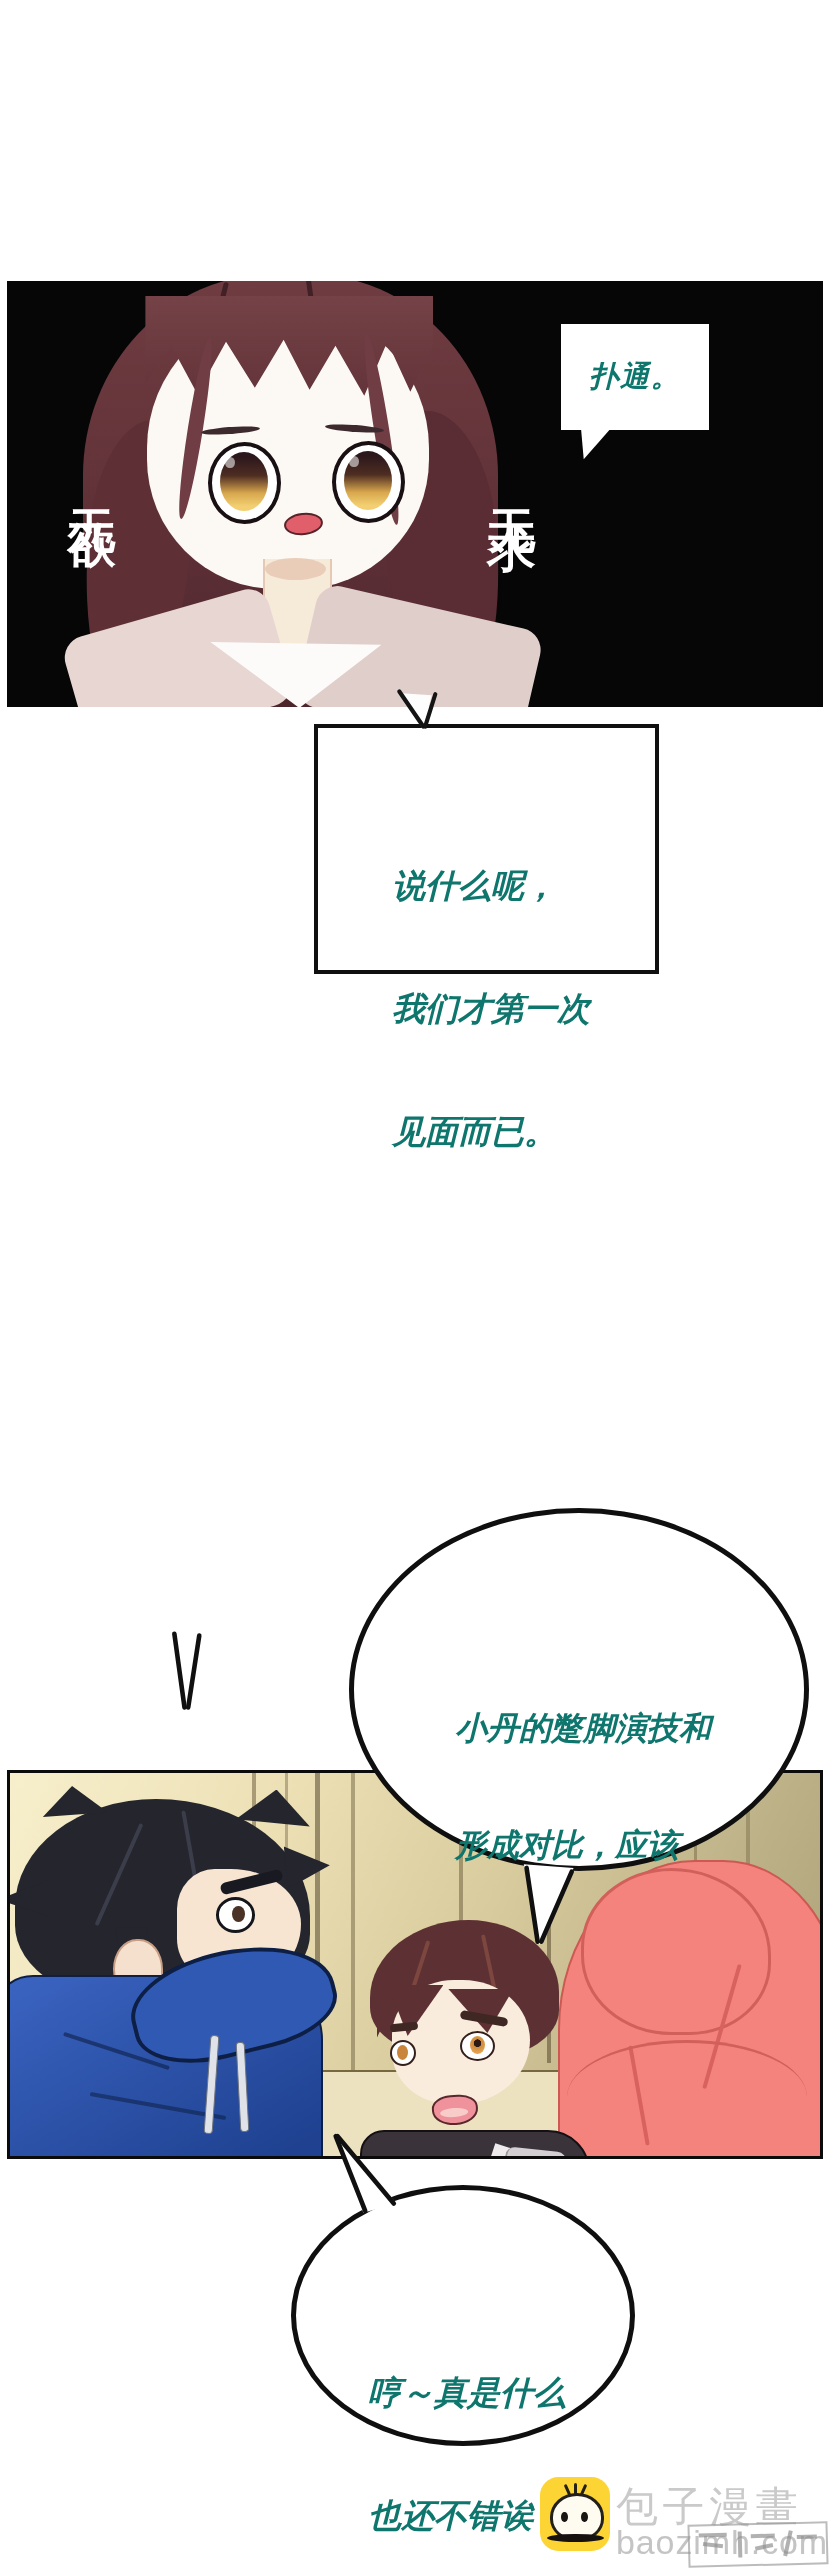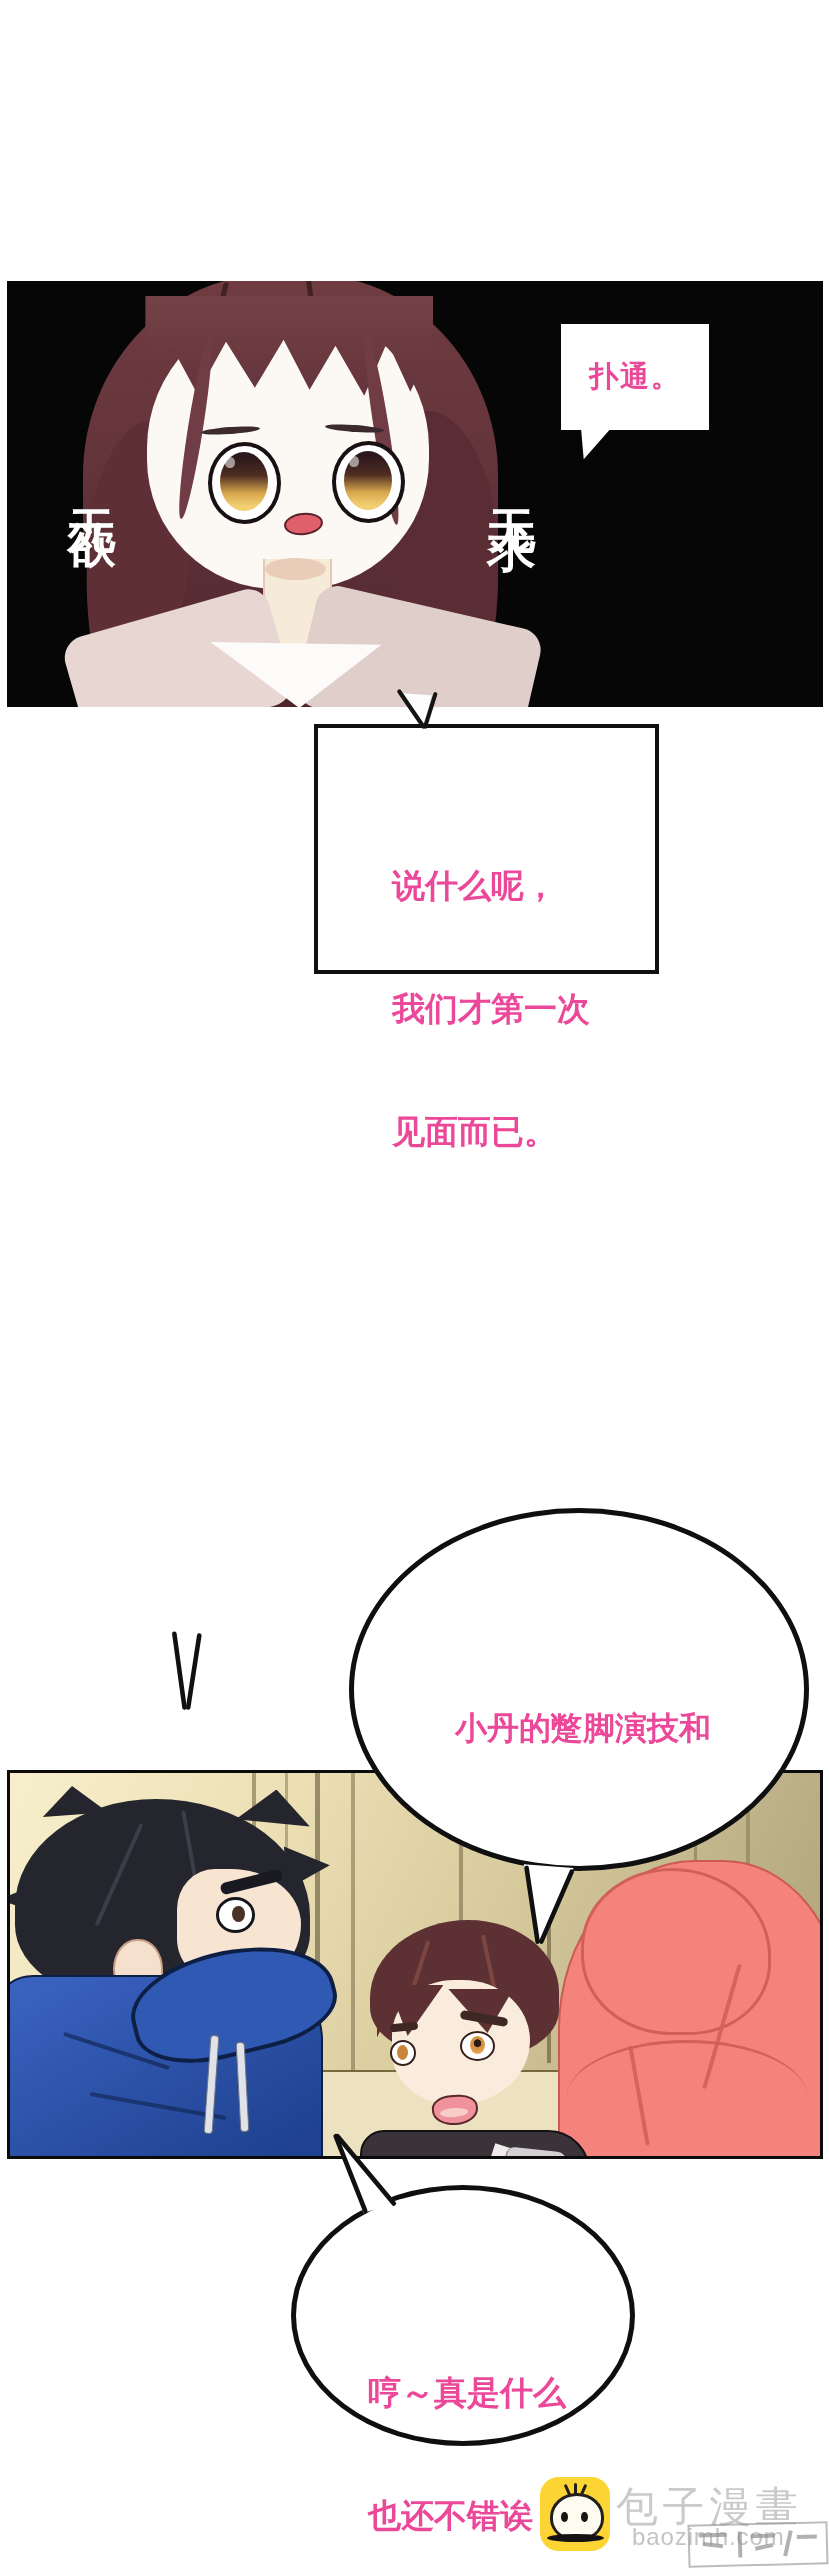--- a/index.html
+++ b/index.html
@@ -1,19 +1,19 @@
 <!DOCTYPE html>
 <html style="font-size:14.8px"><head>
 <meta charset="utf-8">
 <style>
   html,body{margin:0;padding:0;background:#ffffff;}
   #page{position:relative;width:830px;height:2576px;background:#ffffff;overflow:hidden;
         font-family:"Liberation Sans", sans-serif;}
   .abs{position:absolute;}
-  .txt{color:#ec4899;font-weight:700;white-space:pre;}
+  .txt{color:#0f766e;font-weight:700;white-space:pre;font-style:italic;}
   .vtxt{writing-mode:vertical-rl;text-orientation:upright;color:#ffffff;font-weight:700;}
   .bubble-rect{background:#ffffff;border:4.6px solid #101010;}
   .bubble-ell{background:#ffffff;border:5.5px solid #0f0f0f;border-radius:50%;}
   .line{display:block;}
 </style>
 </head>
 <body>
 
 <div id="page">
 
@@ -138,20 +138,21 @@
       <div class="abs" style="left:0px;top:219px;width:226px;height:171px;background:#3a343a;border:2.8px solid #141014;border-radius:24px 42px 0 0;"></div>
       <div class="abs" style="left:129px;top:235px;width:24px;height:37px;background:#efeaec;transform:rotate(18deg);"></div>
       <div class="abs" style="left:138px;top:238px;width:59px;height:152px;background:#d4cfd2;border-left:2.8px solid #9d979b;border-radius:9.2px;transform:rotate(6deg);"></div>
     </div>
   </div>
 
 
   <div class="abs bubble-ell" style="left:349px;top:1508px;width:450px;height:353px;">
     <div class="abs txt" style="left:101px;top:118px;font-size:32px;line-height:39px;">
       <span class="line">小丹的蹩脚演技和</span>
+      <span class="line">形成对比，应该</span>
     </div>
   </div>
 
   <div class="abs bubble-ell" style="left:291px;top:2185px;width:334px;height:251px;">
     <div class="abs txt" style="left:72px;top:100px;font-size:33px;line-height:41px;">
       <span class="line">哼～真是什么</span>
       <span class="line">也还不错诶！</span>
     </div>
   </div>
 
@@ -180,21 +181,21 @@
     <div class="abs" style="left:0;top:0;width:70px;height:74px;background:#fcd535;border-radius:18.4px;">
       <div class="abs" style="left:10px;top:15.7px;width:48px;height:42px;background:#fefbf0;border:3.7px solid #231f1a;border-radius:50% 50% 46% 46%;"></div>
       <div class="abs" style="left:26px;top:7.4px;width:2.8px;height:12px;background:#231f1a;transform:rotate(-24deg);border-radius:1.8px;"></div>
       <div class="abs" style="left:34px;top:5.5px;width:2.8px;height:12px;background:#231f1a;border-radius:1.8px;"></div>
       <div class="abs" style="left:42px;top:7.4px;width:2.8px;height:12px;background:#231f1a;transform:rotate(24deg);border-radius:1.8px;"></div>
       <div class="abs" style="left:21px;top:35px;width:6.5px;height:10px;background:#191512;border-radius:50%;"></div>
       <div class="abs" style="left:41px;top:35px;width:6.5px;height:10px;background:#191512;border-radius:50%;"></div>
       <div class="abs" style="left:6.5px;top:57px;width:57px;height:8.3px;background:#151210;border-radius:50%;"></div>
     </div>
     <div class="abs" style="left:76px;top:1.8px;font-size:42px;font-weight:400;color:#cacaca;letter-spacing:4.6px;white-space:nowrap;">包子漫畫</div>
-    <div class="abs" style="left:76px;top:46px;font-size:24px;color:#c4c4c4;letter-spacing:0.9px;white-space:nowrap;margin-left:16px;">baozimh.com</div>
+    <div class="abs" style="left:76px;top:46px;font-size:34px;color:#c4c4c4;letter-spacing:0.9px;white-space:nowrap;">baozimh.com</div>
     <div class="abs" style="left:148px;top:46px;width:136px;height:39px;border:2.8px solid rgba(150,150,150,.75);transform:rotate(-1.5deg);opacity:.85;">
       <div class="abs" style="left:9.2px;top:7.4px;width:28px;height:3.7px;background:rgba(140,140,140,.8);"></div>
       <div class="abs" style="left:13px;top:16.6px;width:20px;height:3.7px;background:rgba(140,140,140,.8);transform:rotate(8deg);"></div>
       <div class="abs" style="left:48px;top:5.5px;width:3.7px;height:26px;background:rgba(140,140,140,.8);"></div>
       <div class="abs" style="left:61px;top:9.2px;width:24px;height:3.7px;background:rgba(140,140,140,.8);"></div>
       <div class="abs" style="left:65px;top:20px;width:18.4px;height:3.7px;background:rgba(140,140,140,.8);transform:rotate(-10deg);"></div>
       <div class="abs" style="left:96px;top:5.5px;width:3.7px;height:26px;background:rgba(140,140,140,.8);transform:rotate(14deg);"></div>
       <div class="abs" style="left:107px;top:11px;width:20px;height:3.7px;background:rgba(140,140,140,.8);"></div>
     </div>
   </div>

